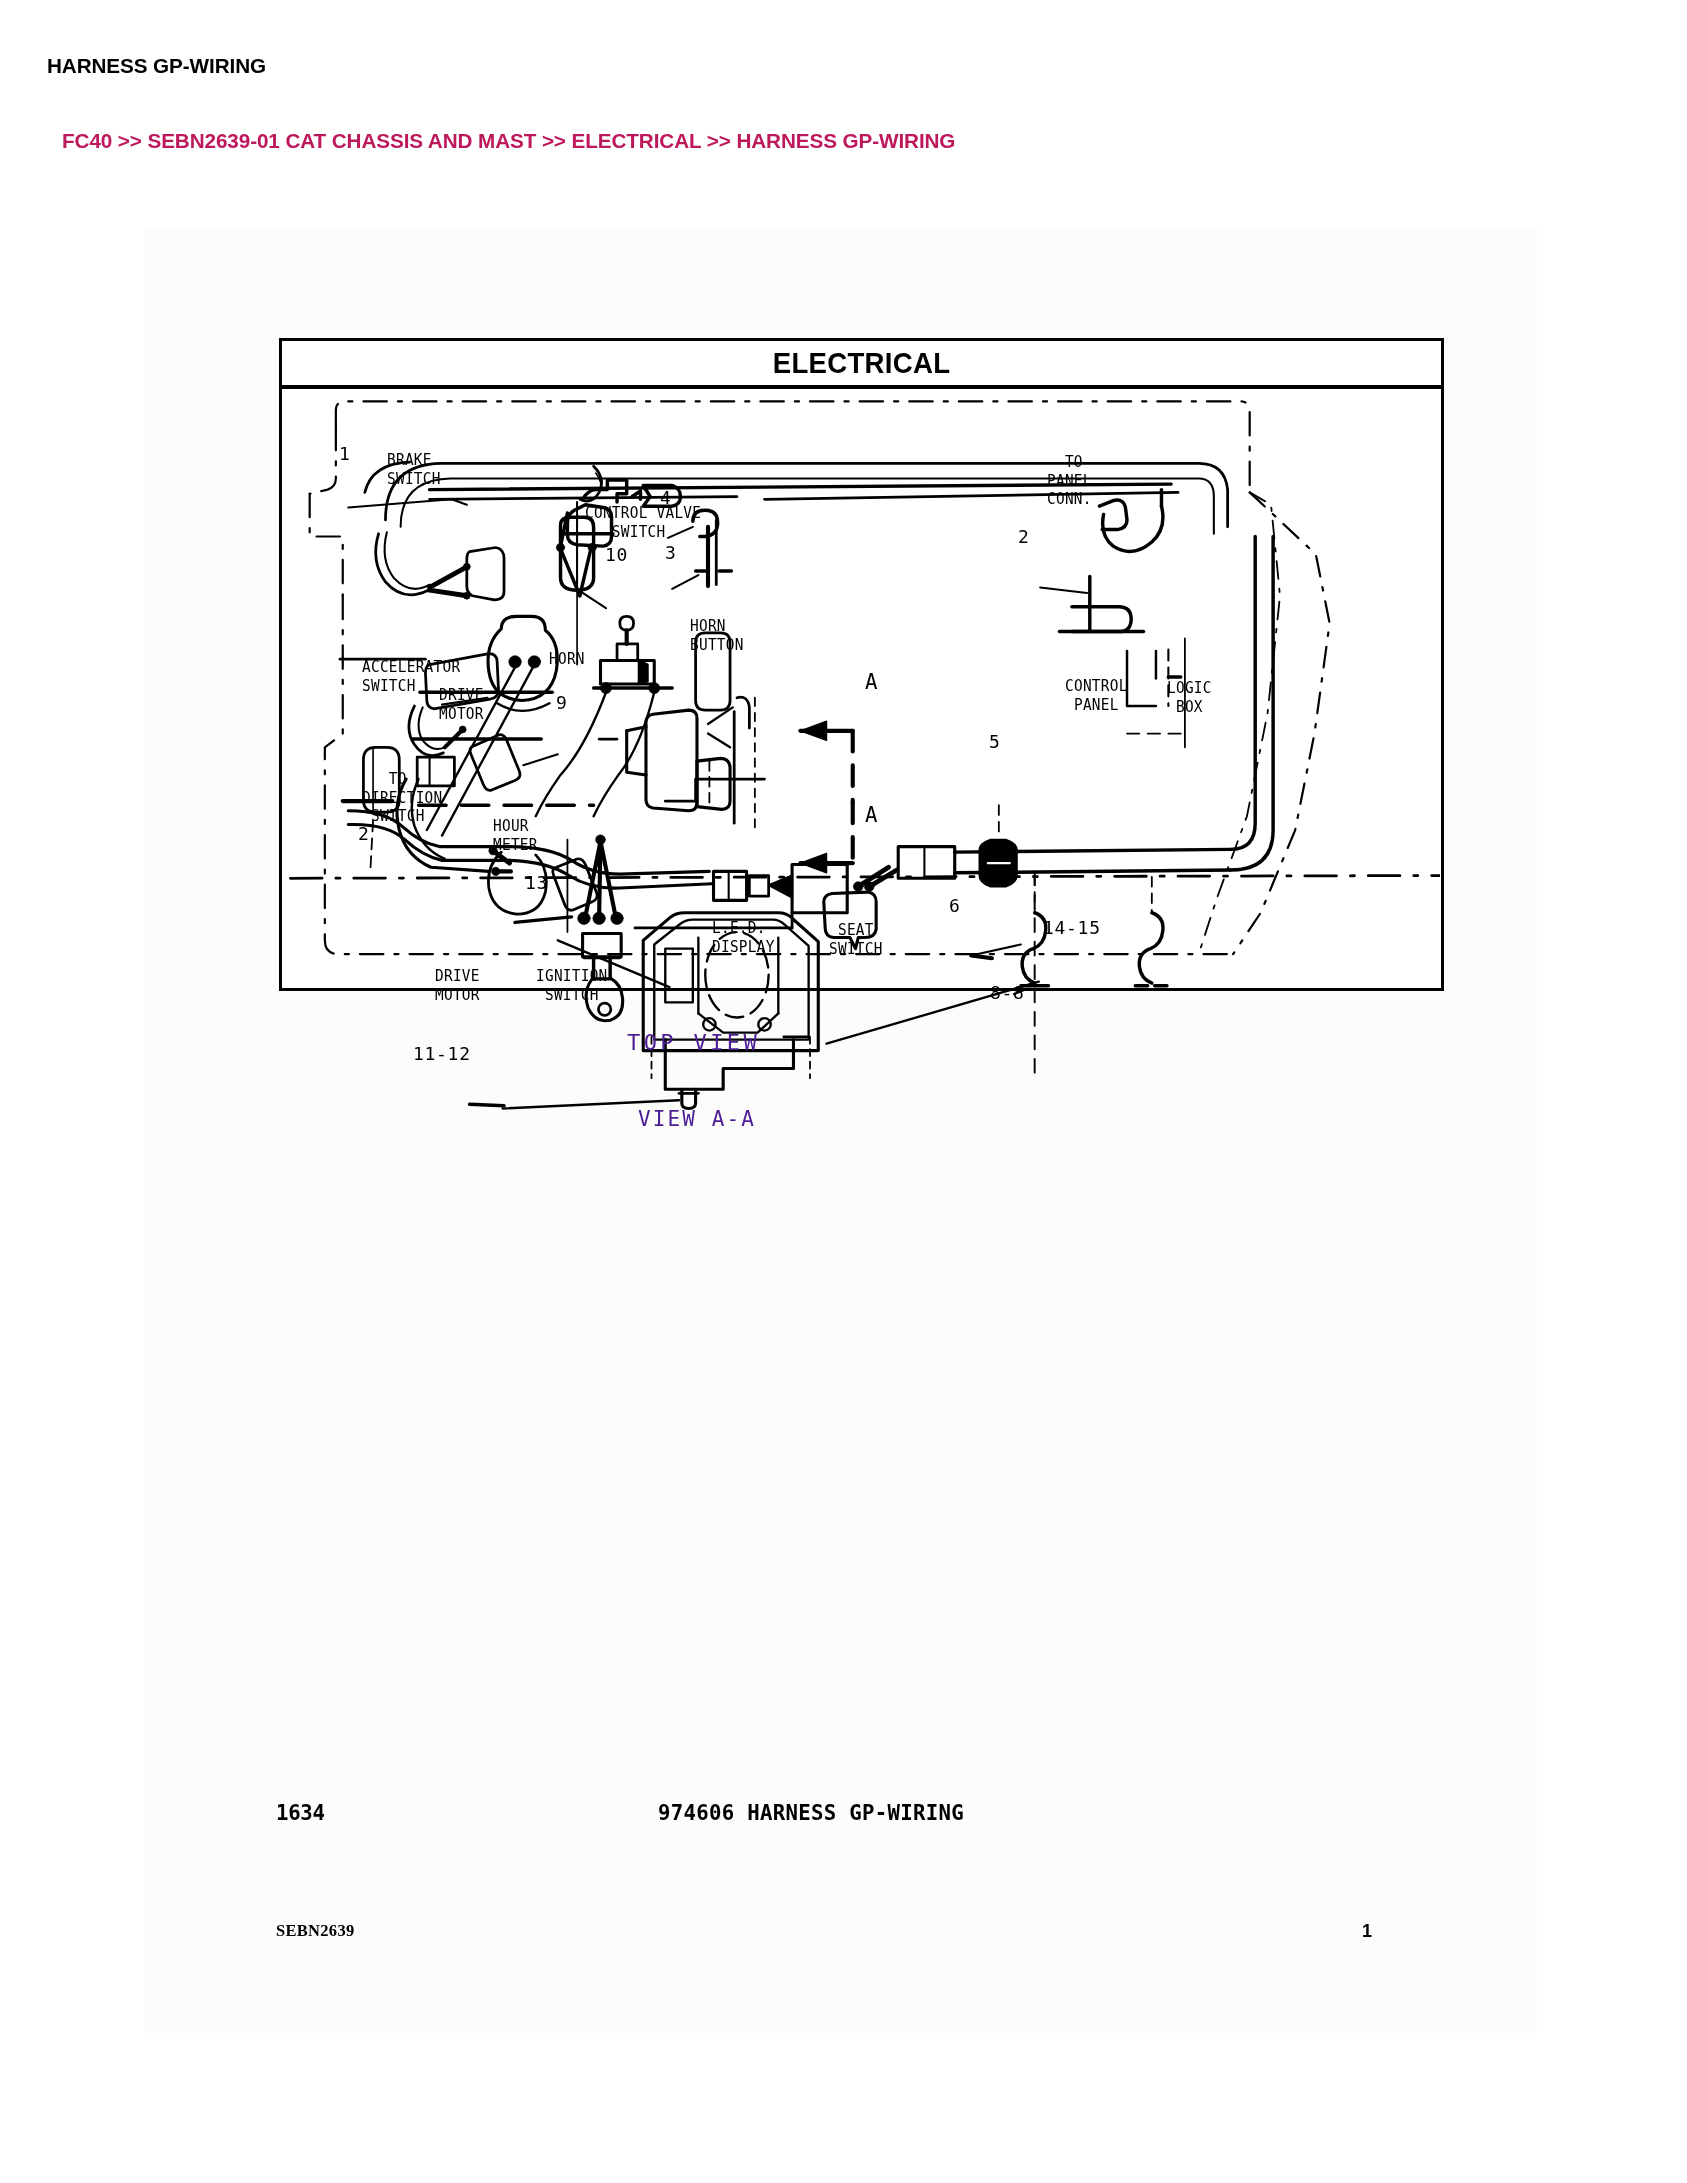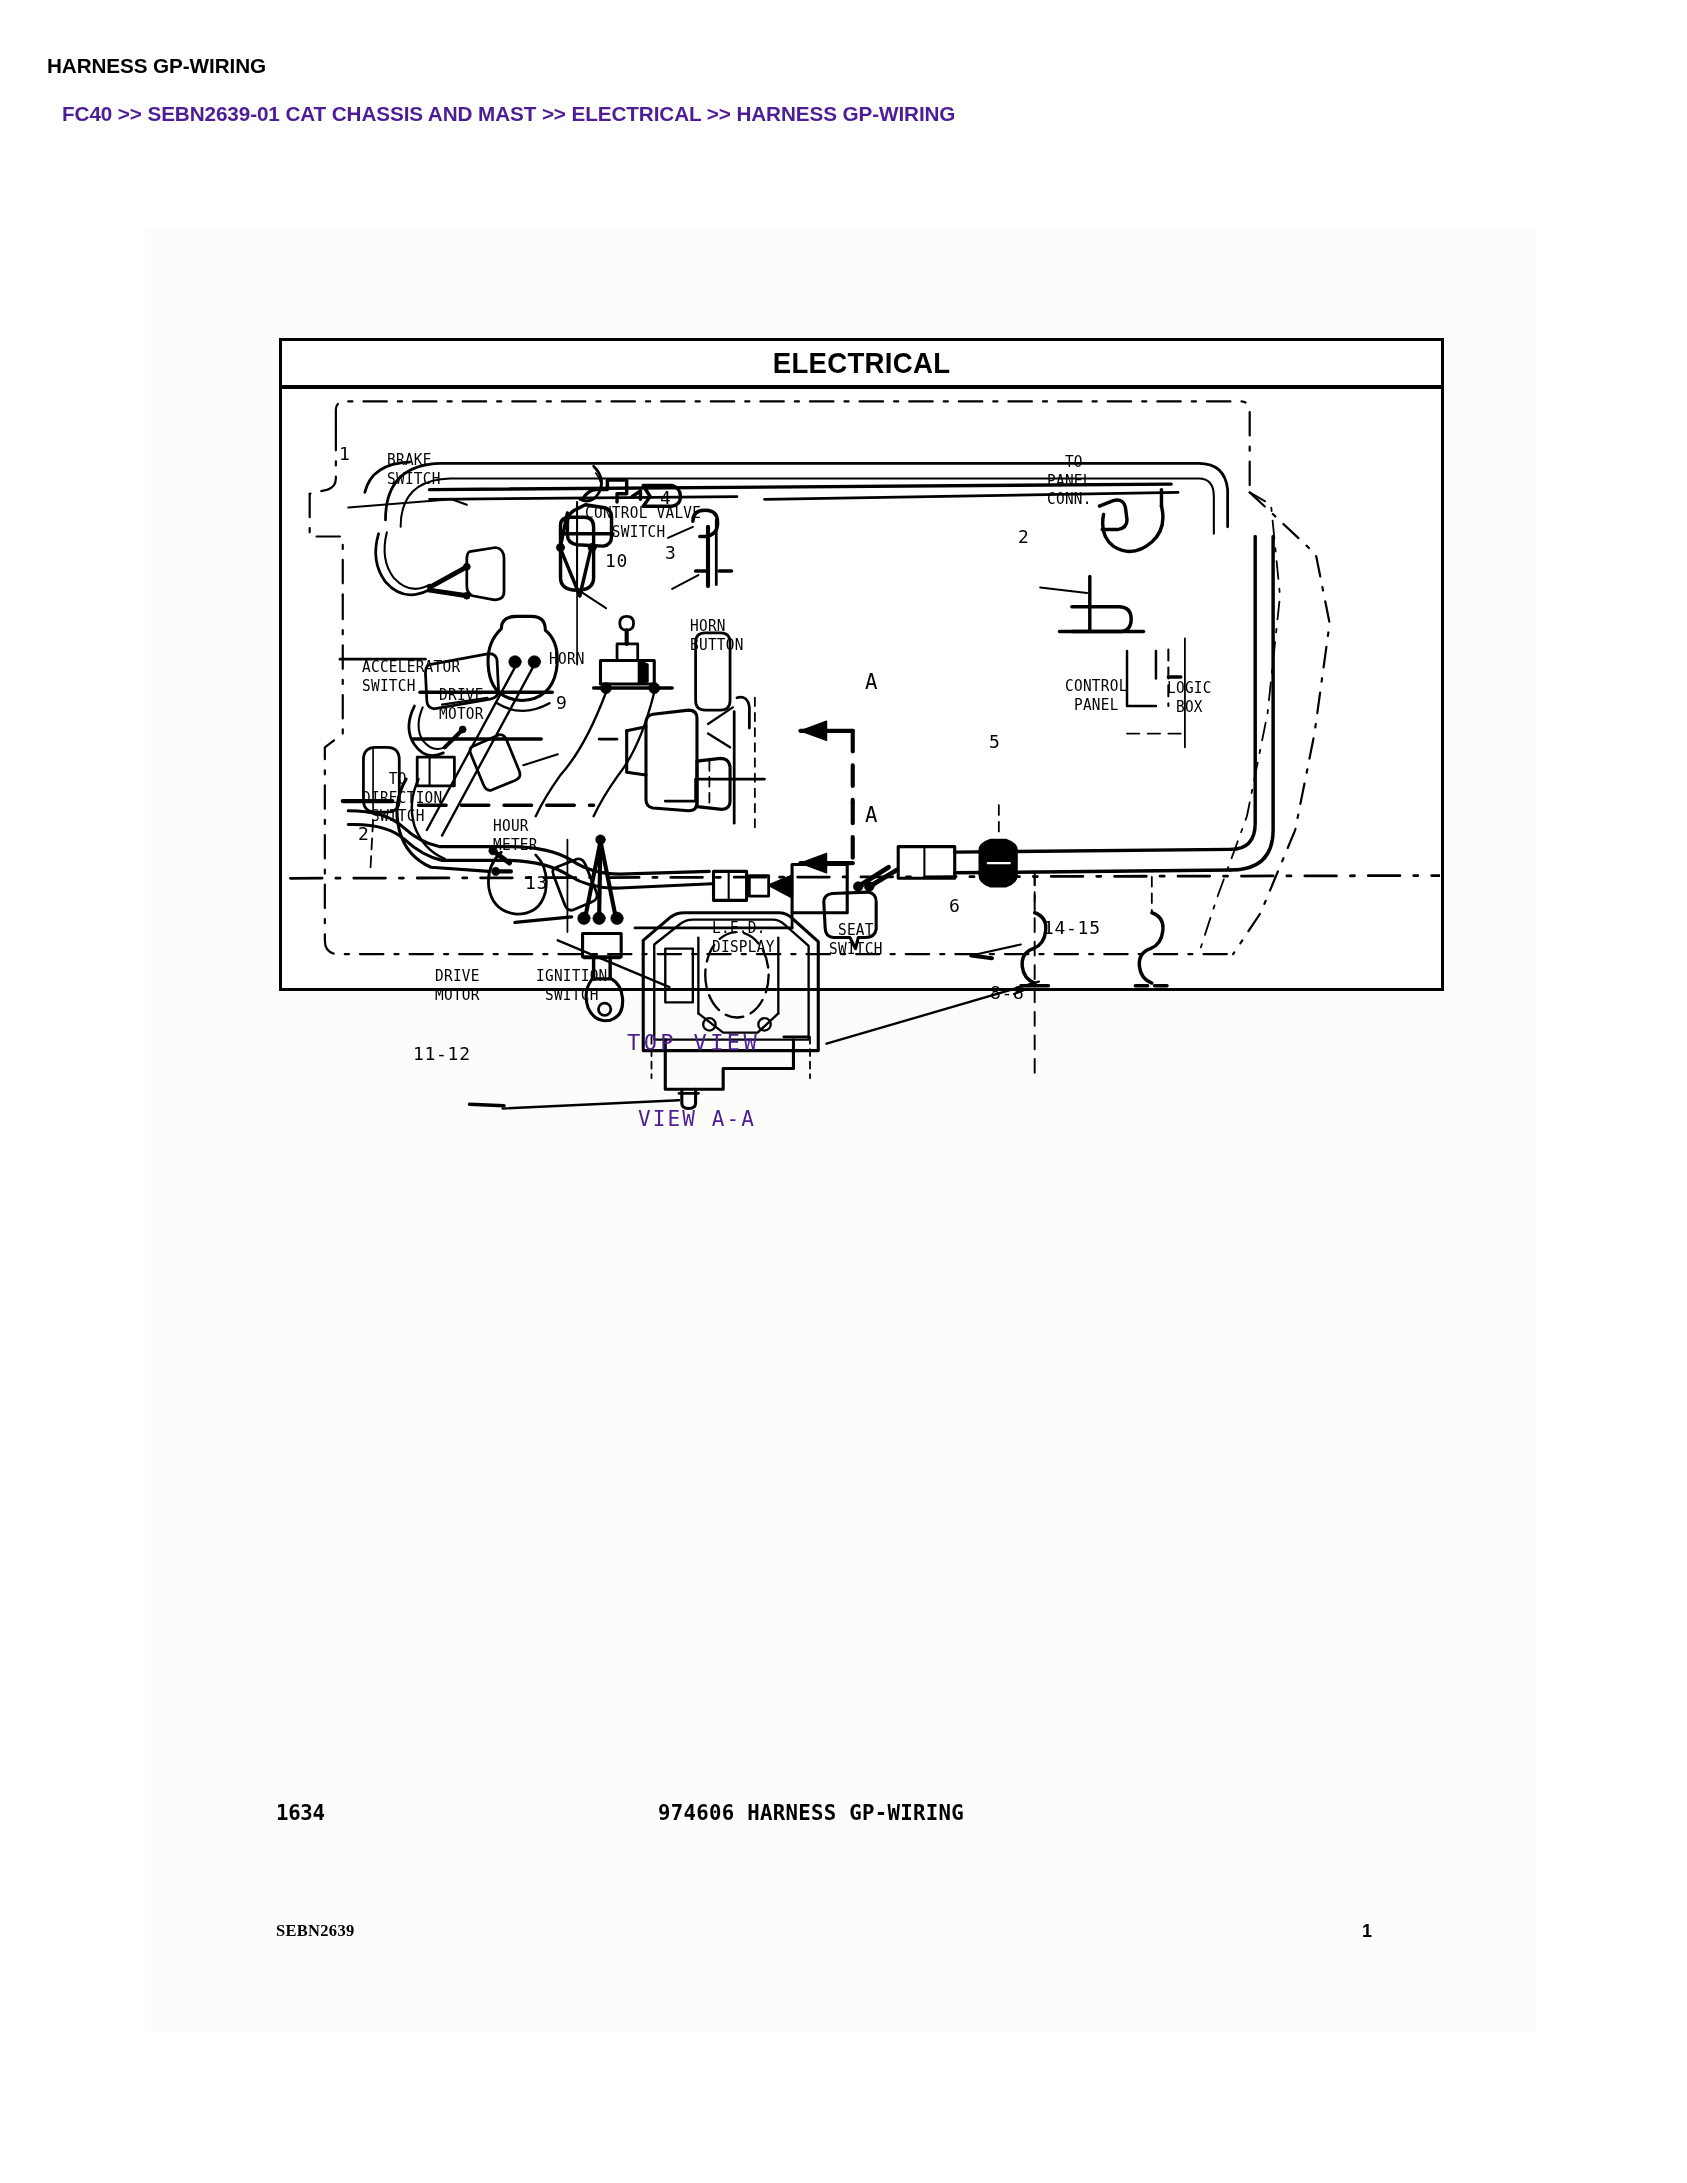--- a/index.html
+++ b/index.html
@@ -23,24 +23,24 @@
     font-size: 20.7px;
     font-weight: bold;
     color: #000;
     letter-spacing: -0.1px;
     white-space: nowrap;
     text-align: center;
   }
   #breadcrumb {
     position: absolute;
     left: 62px;
-    top: 102px;
+    top: 129px;
     font-size: 20.7px;
     font-weight: bold;
-    color: #4c1d95;
+    color: #be185d;
     letter-spacing: -0.1px;
     white-space: nowrap;
   }
 
   
   #scan-sheet {
     position: absolute;
     left: 145px;
     top: 227px;
     width: 1392px;
@@ -435,21 +435,21 @@
 
   <div class="dnum" style="left:57px;  top:102px;">1</div>
   <div class="dnum" style="left:76px; top:482px;">2</div>
   <div class="dnum" style="left:736px;top:185px;">2</div>
   <div class="dnum" style="left:383px; top:201px;">3</div>
   <div class="dnum" style="left:378px; top:146px;">4</div>
   <div class="dnum" style="left:707px;top:390px;">5</div>
   <div class="dnum" style="left:667px; top:554px;">6</div>
   <div class="dnum" style="left:708px;top:641px;">8-8</div>
   <div class="dnum" style="left:274px; top:351px;">9</div>
-  <div class="dnum" style="left:323px; top:203px;margin-top:6px;">10</div>
+  <div class="dnum" style="left:323px; top:203px;">10</div>
   <div class="dnum" style="left:131px; top:702px;">11-12</div>
   <div class="dnum" style="left:243px; top:531px;">13</div>
   <div class="dnum" style="left:761px;top:576px;">14-15</div>
 
   <div class="darrow-letter" style="left:583px; top:329px;">A</div>
   <div class="darrow-letter" style="left:583px; top:462px;">A</div>
 
   <div class="dview" style="left:345px; top:689px;">TOP VIEW</div>
   <div class="dview" style="left:356px; top:766px; font-size:21px; letter-spacing:2.1px;">VIEW A-A</div>
 

